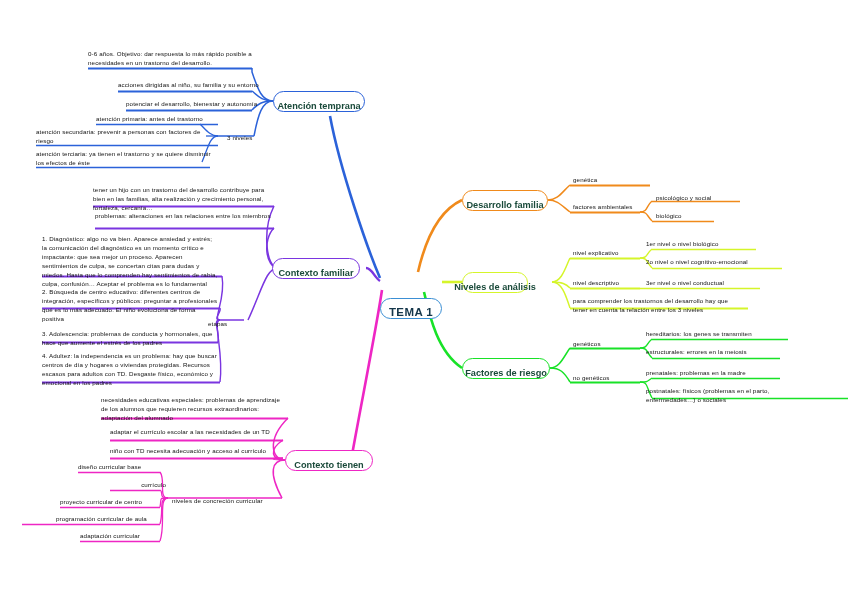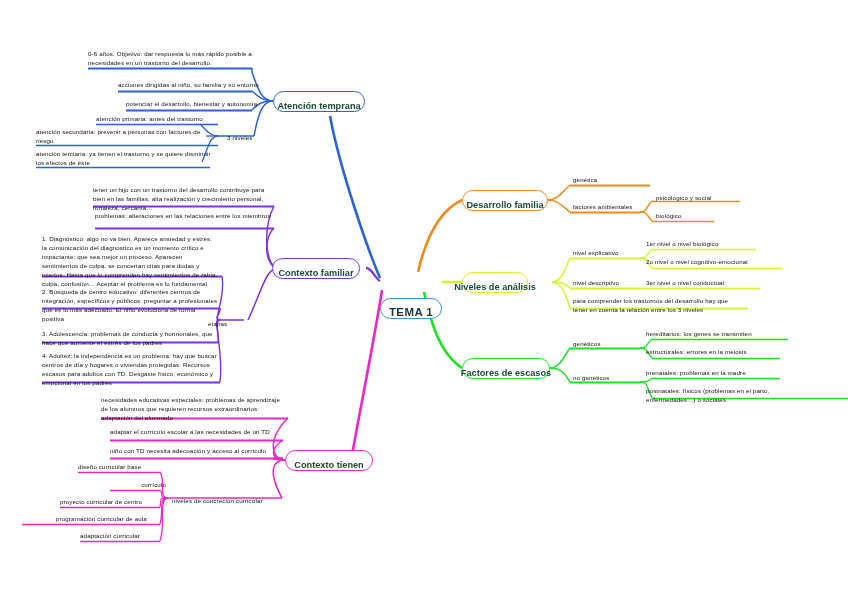--- a/index.html
+++ b/index.html
@@ -146,21 +146,21 @@
   <div class="node l1" id="node-2" style="left: 285px; top: 450px; width: 88px; height: 21px; border-color: rgb(238, 38, 196);">
       <span>Contexto tienen</span>
     </div>
   <div class="node l1" id="node-3" style="left: 462px; top: 190px; width: 86px; height: 21px; border-color: rgb(240, 138, 27);">
       <span>Desarrollo familia</span>
     </div>
   <div class="node l1" id="node-4" style="left: 462px; top: 272px; width: 66px; height: 21px; border-color: rgb(213, 245, 42);">
       <span>Niveles de análisis</span>
     </div>
   <div class="node l1" id="node-5" style="left: 462px; top: 358px; width: 88px; height: 21px; border-color: rgb(24, 226, 39);">
-      <span>Factores de escasos</span>
+      <span>Factores de riesgo</span>
     </div>
 
   <div id="leaf-layer">
       <div class="lbl l" style="left: 88px; top: 50px; width: 190px;">0-6 años. Objetivo: dar respuesta lo más rápido posible a necesidades en un trastorno del desarrollo.</div>
       <div class="lbl l" style="left: 118px; top: 81px; width: 160px;">acciones dirigidas al niño, su familia y su entorno</div>
       <div class="lbl l" style="left: 126px; top: 100px; width: 152px;">potenciar el desarrollo, bienestar y autonomía</div>
       <div class="lbl l" style="left: 227px; top: 134px; width: 44px;">3 niveles</div>
       <div class="lbl l" style="left: 96px; top: 115px; width: 122px;">atención primaria: antes del trastorno</div>
       <div class="lbl l" style="left: 36px; top: 128px; width: 182px;">atención secundaria: prevenir a personas con factores de riesgo</div>
       <div class="lbl l" style="left: 36px; top: 150px; width: 182px;">atención terciaria: ya tienen el trastorno y se quiere disminuir los efectos de éste</div>

